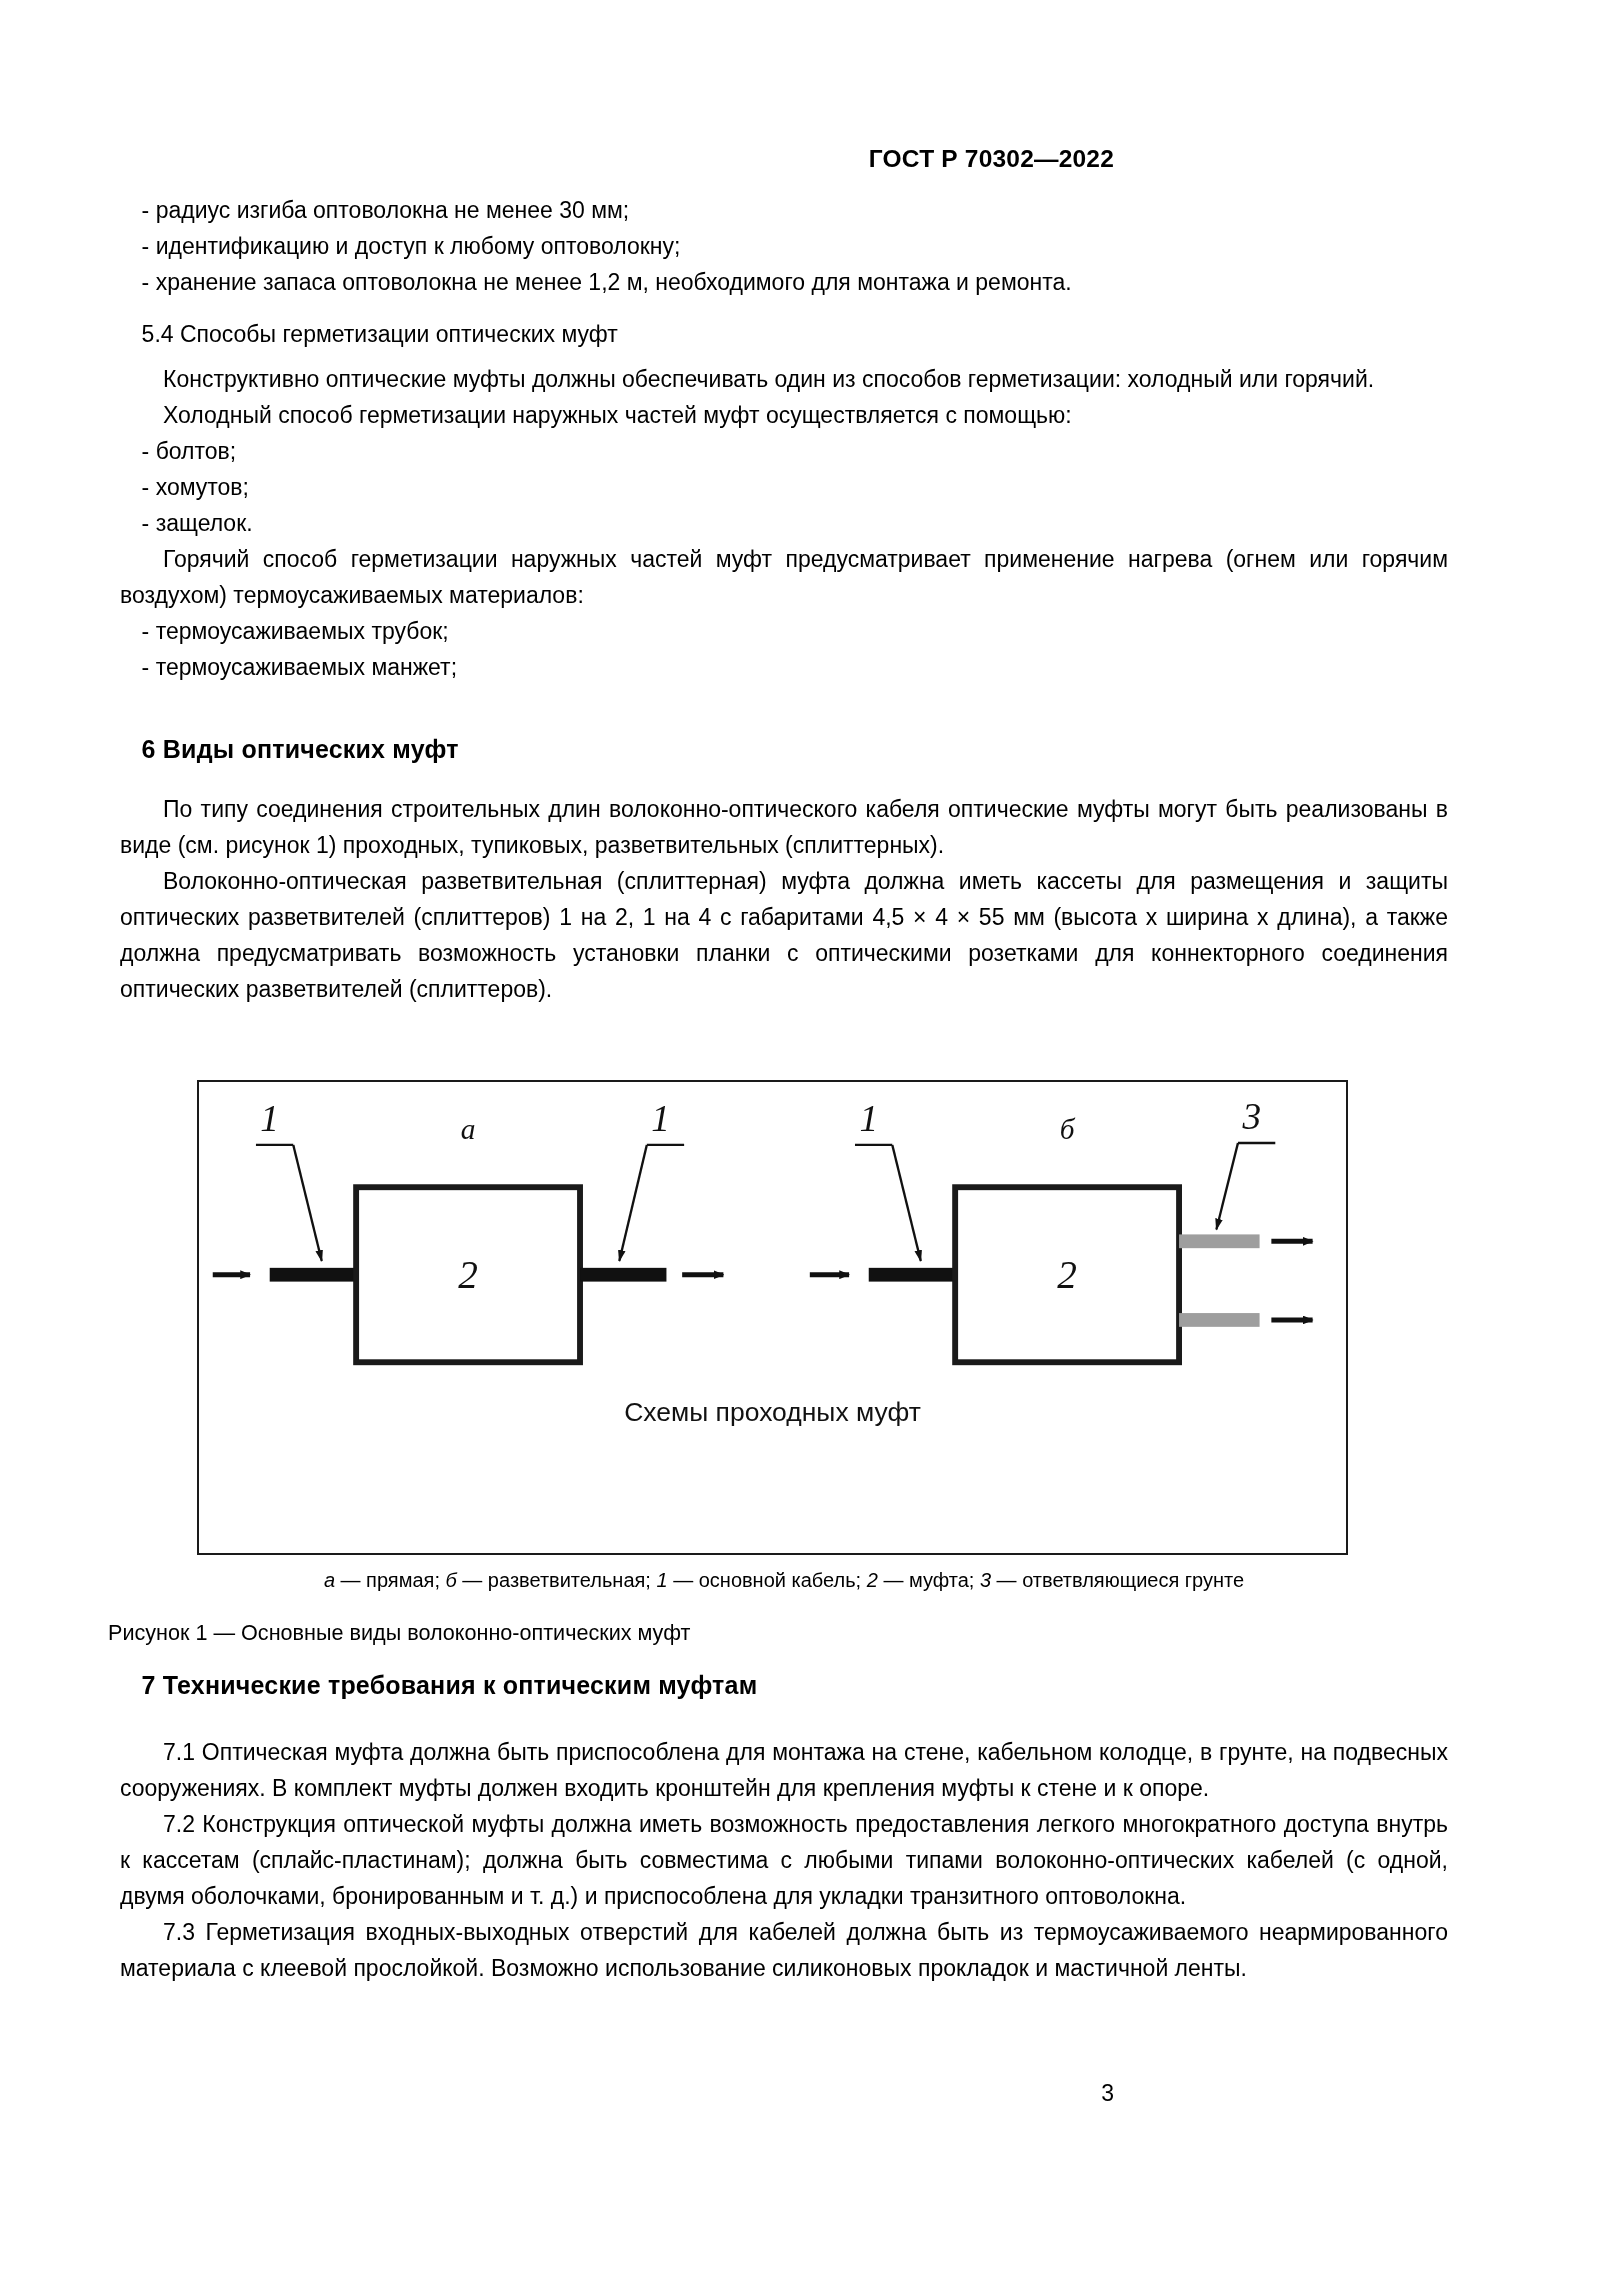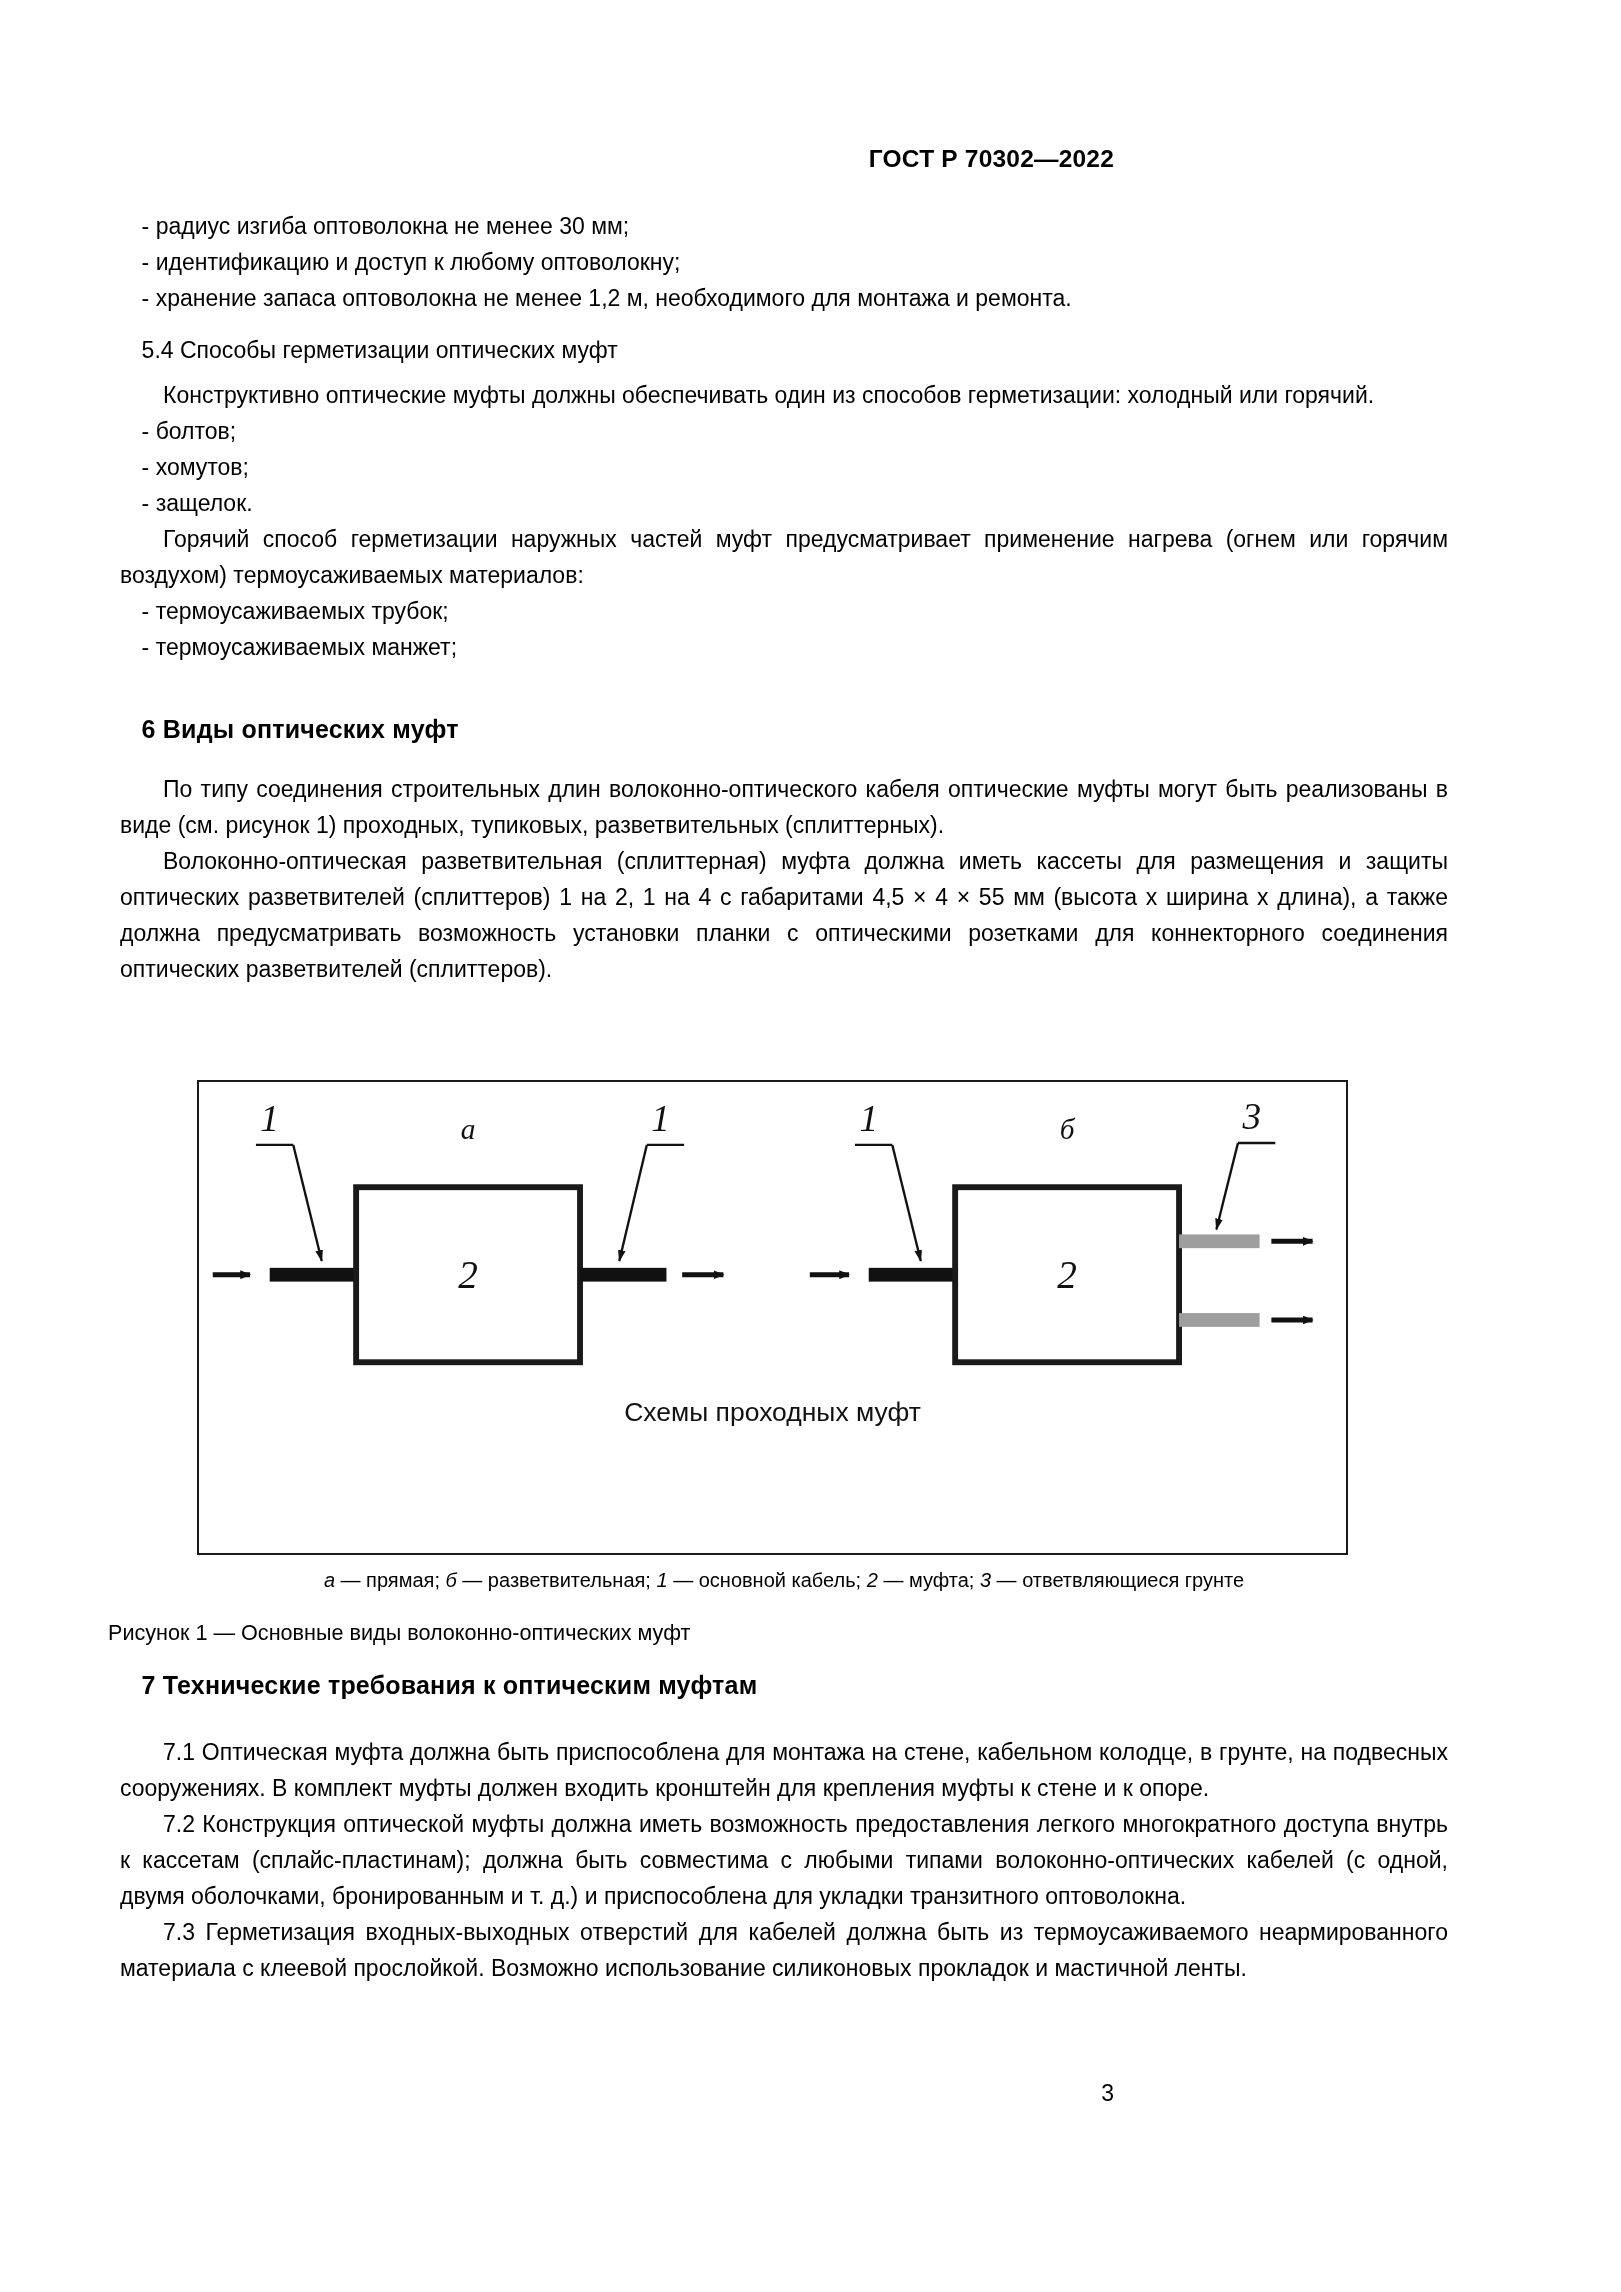--- a/index.html
+++ b/index.html
@@ -31,21 +31,21 @@
     font-size: 24.5px;
     font-weight: bold;
     letter-spacing: 0.2px;
     white-space: nowrap;
   }
 
   
   .content {
     position: absolute;
     left: 120px;
-    top: 208px;
+    top: 192px;
     width: 1328px;
   }
 
   p.t {
     margin: 0;
     font-size: 23px;
     line-height: 36px;
     text-align: justify;
     text-justify: inter-word;
   }
@@ -137,20 +137,21 @@
 
     <p class="t noj dash">- радиус изгиба оптоволокна не менее 30 мм;</p>
     <p class="t noj dash">- идентификацию и доступ к любому оптоволокну;</p>
     <p class="t noj dash">- хранение запаса оптоволокна не менее 1,2 м, необходимого для монтажа и ремонта.</p>
 
     <div class="sp-16"></div>
     <h3 class="sub">5.4  Способы герметизации оптических муфт</h3>
     <div class="sp-10"></div>
 
     <p class="t para">Конструктивно оптические муфты должны обеспечивать один из способов герметизации: холодный или горячий.</p>
+    <p class="t noj para">Холодный способ герметизации наружных частей муфт осуществляется с помощью:</p>
     <p class="t noj dash">- болтов;</p>
     <p class="t noj dash">- хомутов;</p>
     <p class="t noj dash">- защелок.</p>
     <p class="t para">Горячий способ герметизации наружных частей муфт предусматривает применение нагрева (огнем или горячим воздухом) термоусаживаемых материалов:</p>
     <p class="t noj dash">- термоусаживаемых трубок;</p>
     <p class="t noj dash">- термоусаживаемых манжет;</p>
 
     <div class="sp-46"></div>
     <h2 class="sect">6  Виды оптических муфт</h2>
     <div class="sp-22"></div>

